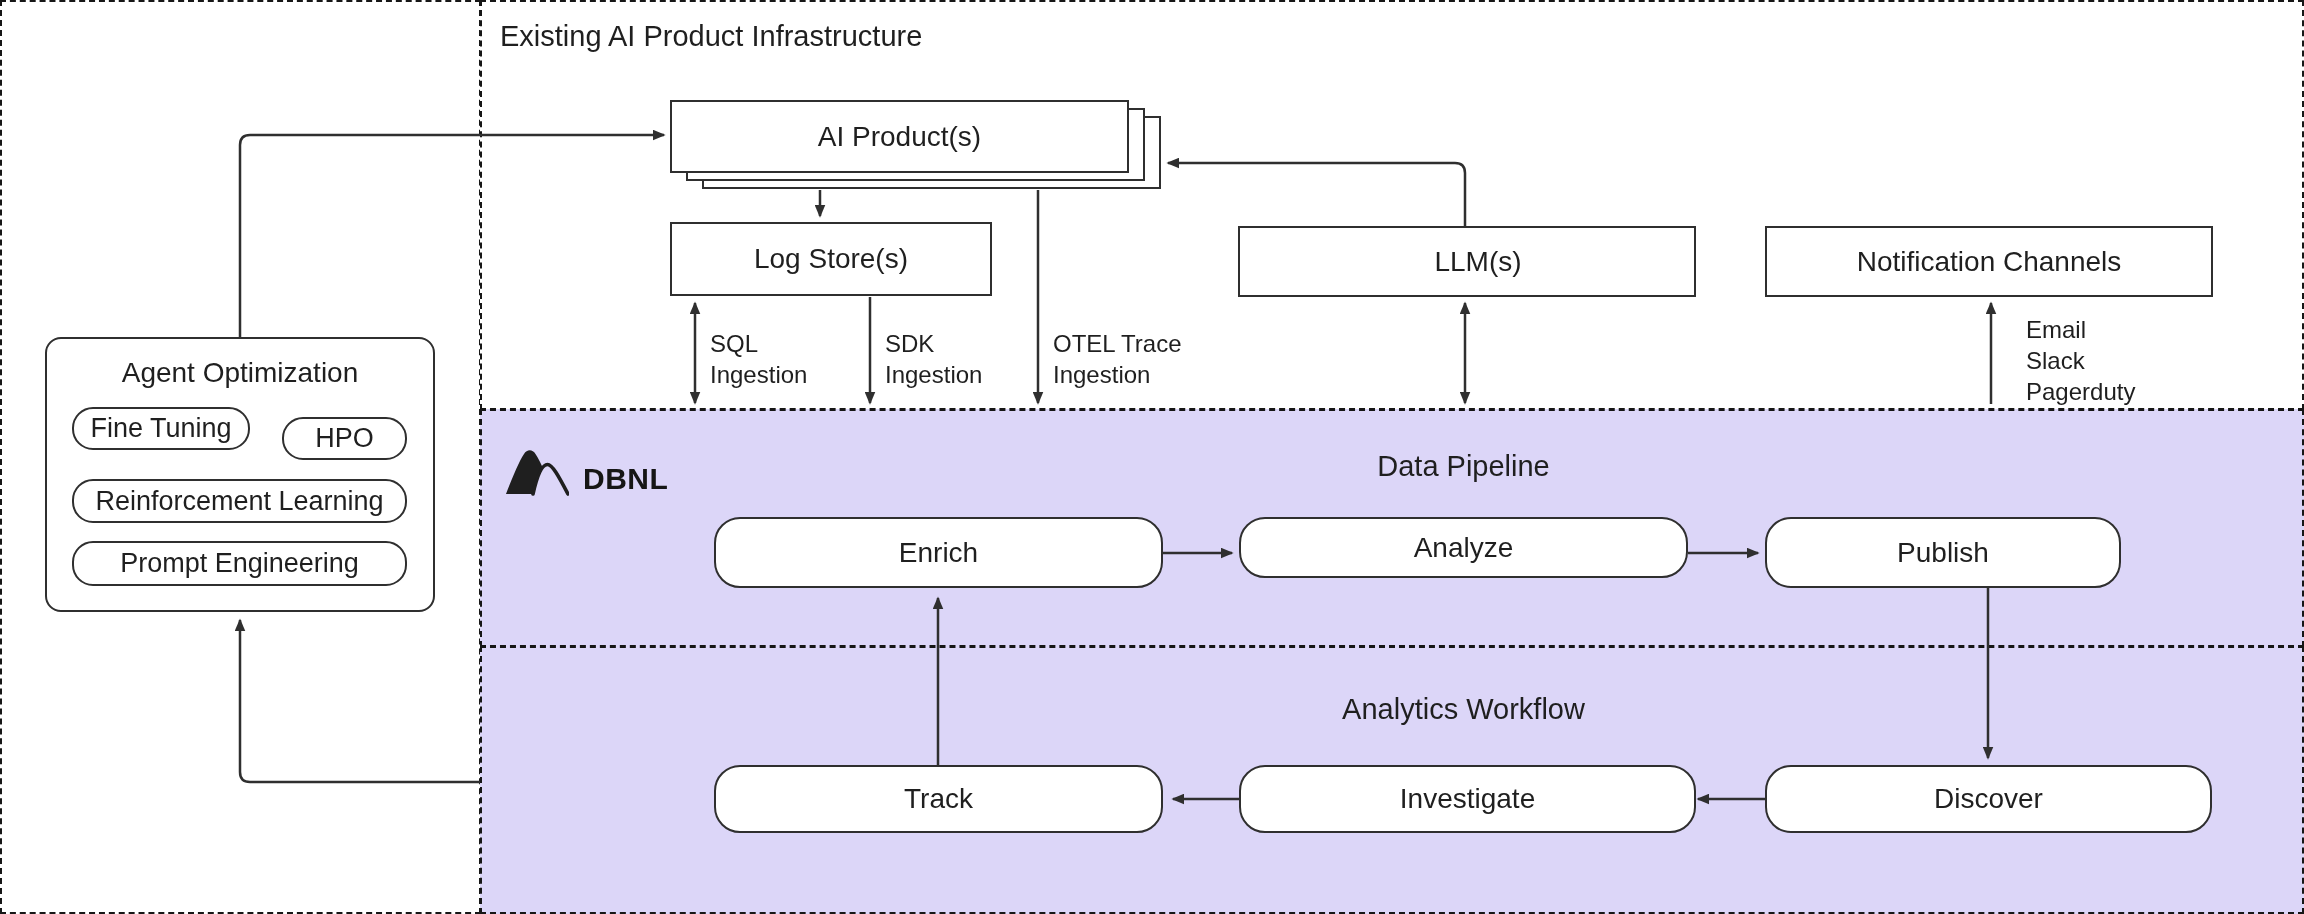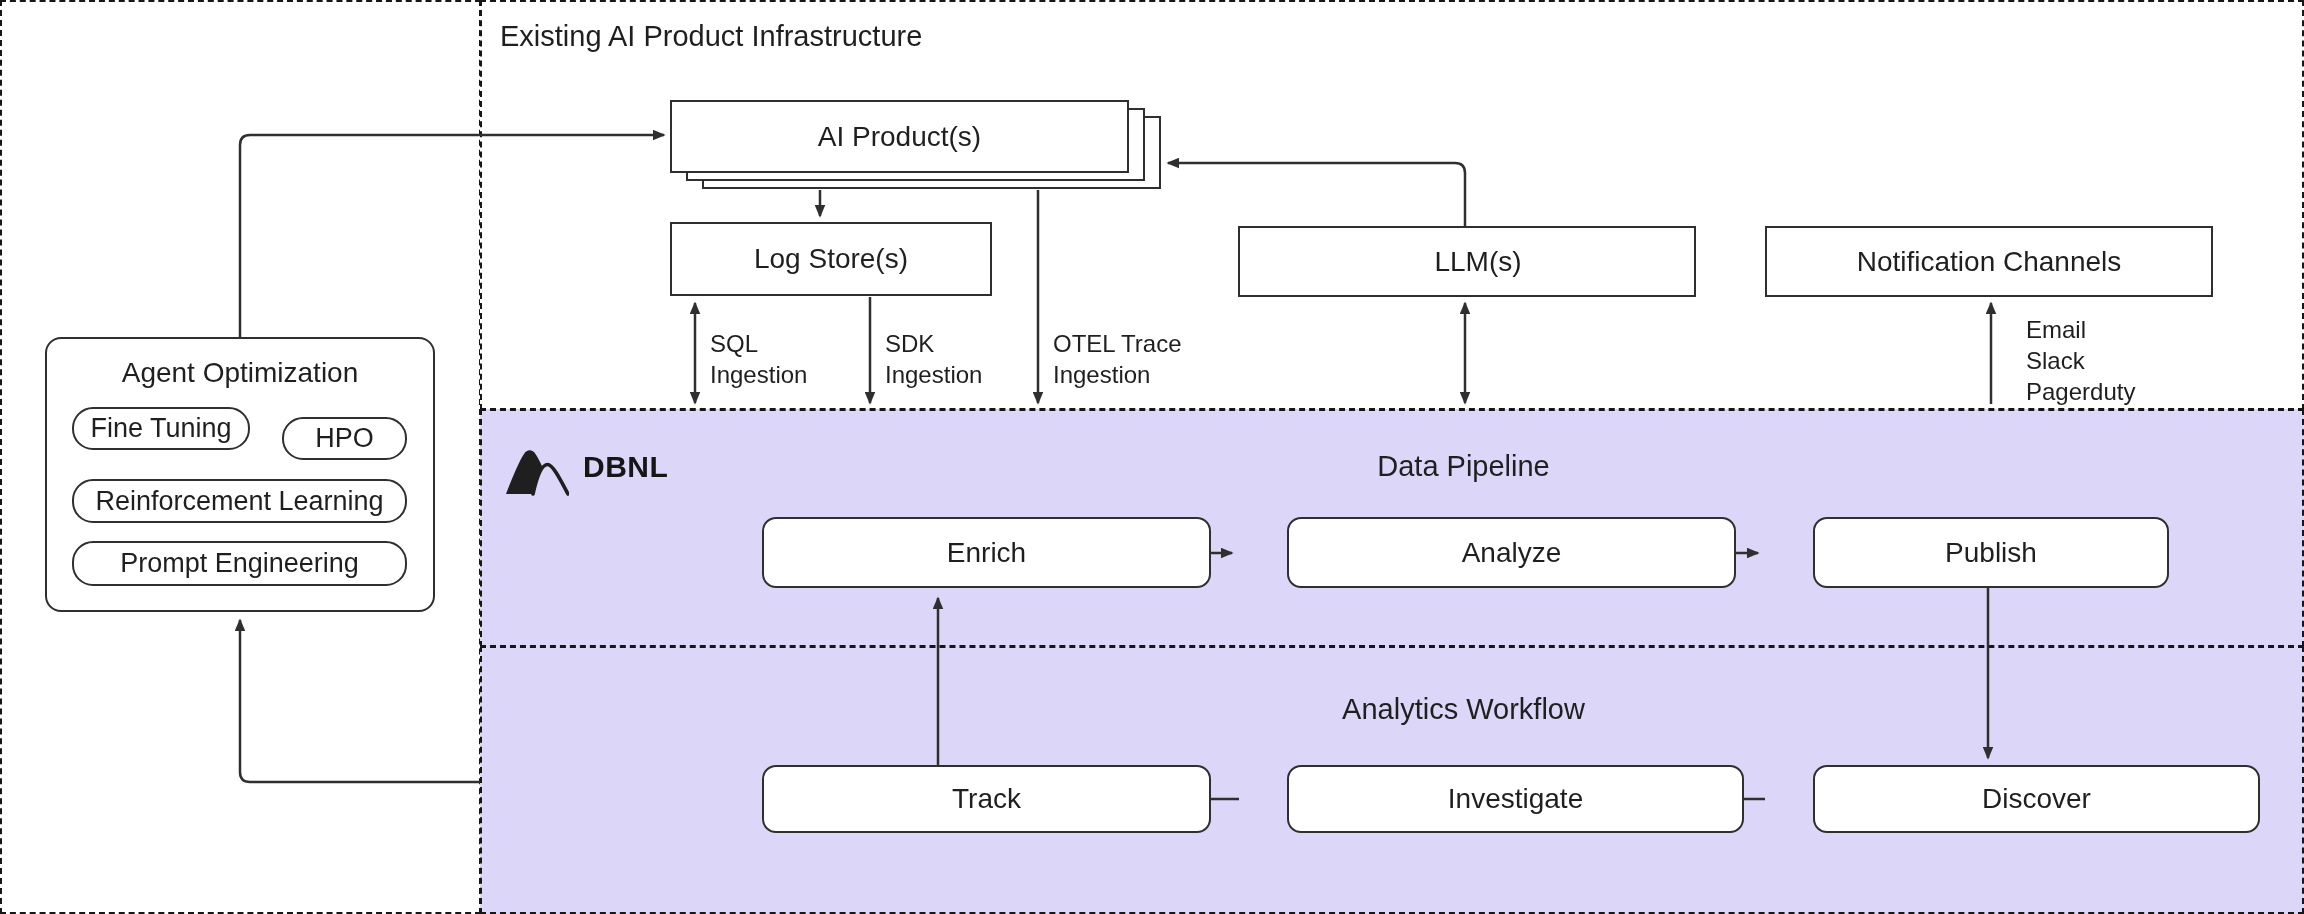--- a/index.html
+++ b/index.html
@@ -10,33 +10,33 @@
   .region{position:absolute;box-sizing:border-box;border:2px dashed #161616;}
   .region.white{background:#ffffff;}
   .region.purple{background:#dcd6f8;}
   .section-title{position:absolute;font-size:29px;color:#1f1f1f;white-space:nowrap;}
   .col-title{position:absolute;width:449px;text-align:center;font-size:29px;color:#1f1f1f;}
   .node{
     position:absolute;box-sizing:border-box;background:#ffffff;border:2.5px solid #2f2f2f;
     display:flex;align-items:center;justify-content:center;font-size:28px;color:#1f1f1f;
     z-index:3;
   }
-  .rounded{border-radius:14px;margin-left:48px;}
+  .rounded{border-radius:26px;}
   .agent-box{
     position:absolute;left:45px;top:337px;width:390px;height:275px;box-sizing:border-box;
     background:#ffffff;border:2.5px solid #2f2f2f;border-radius:16px;z-index:3;padding-left:23px;
   }
   .agent-title{position:absolute;left:0;top:18px;width:100%;text-align:center;font-size:28px;}
   .pill{
     position:absolute;box-sizing:border-box;border:2px solid #2f2f2f;border-radius:21px;
     display:flex;align-items:center;justify-content:center;font-size:27px;background:#ffffff;
   }
   .edge-label{position:absolute;font-size:24px;line-height:31px;color:#1f1f1f;z-index:4;white-space:nowrap;}
   .lines-svg{position:absolute;left:0;top:0;z-index:2;pointer-events:none;}
-  .brand{position:absolute;left:505px;top:438px;display:flex;align-items:center;gap:14px;z-index:4;}
+  .brand{position:absolute;left:505px;top:438px;display:flex;align-items:flex-end;gap:14px;z-index:4;}
   .brand-text{font-size:30px;font-weight:600;letter-spacing:0.5px;color:#161616;}
   .stack-layer{position:absolute;box-sizing:border-box;background:#ffffff;border:2.5px solid #2f2f2f;z-index:3;}
 </style>
 </head>
 <body>
 
 <div class="canvas">
 
   <div class="region white" style="left:0;top:0;width:481px;height:914px;"></div>
   <div class="region white" style="left:480px;top:0;width:1824px;height:410px;"></div>
@@ -113,20 +113,20 @@
     <div>OTEL Trace</div>
     <div>Ingestion</div>
   </div>
   <div class="edge-label" style="left:2006px;top:314px;margin-left:20px;">
     <div>Email</div>
     <div>Slack</div>
     <div>Pagerduty</div>
   </div>
 
   <div class="node rounded" style="left:714px;top:517px;width:449px;height:71px;">Enrich</div>
-  <div class="node rounded" style="left:1239px;top:517px;width:449px;height:71px;">Analyze</div>
+  <div class="node rounded" style="left:1239px;top:517px;width:449px;height:61px;">Analyze</div>
   <div class="node rounded" style="left:1765px;top:517px;width:356px;height:71px;">Publish</div>
 
   <div class="node rounded" style="left:714px;top:765px;width:449px;height:68px;">Track</div>
   <div class="node rounded" style="left:1239px;top:765px;width:457px;height:68px;">Investigate</div>
   <div class="node rounded" style="left:1765px;top:765px;width:447px;height:68px;">Discover</div>
 
 </div>
 
 </body></html>

